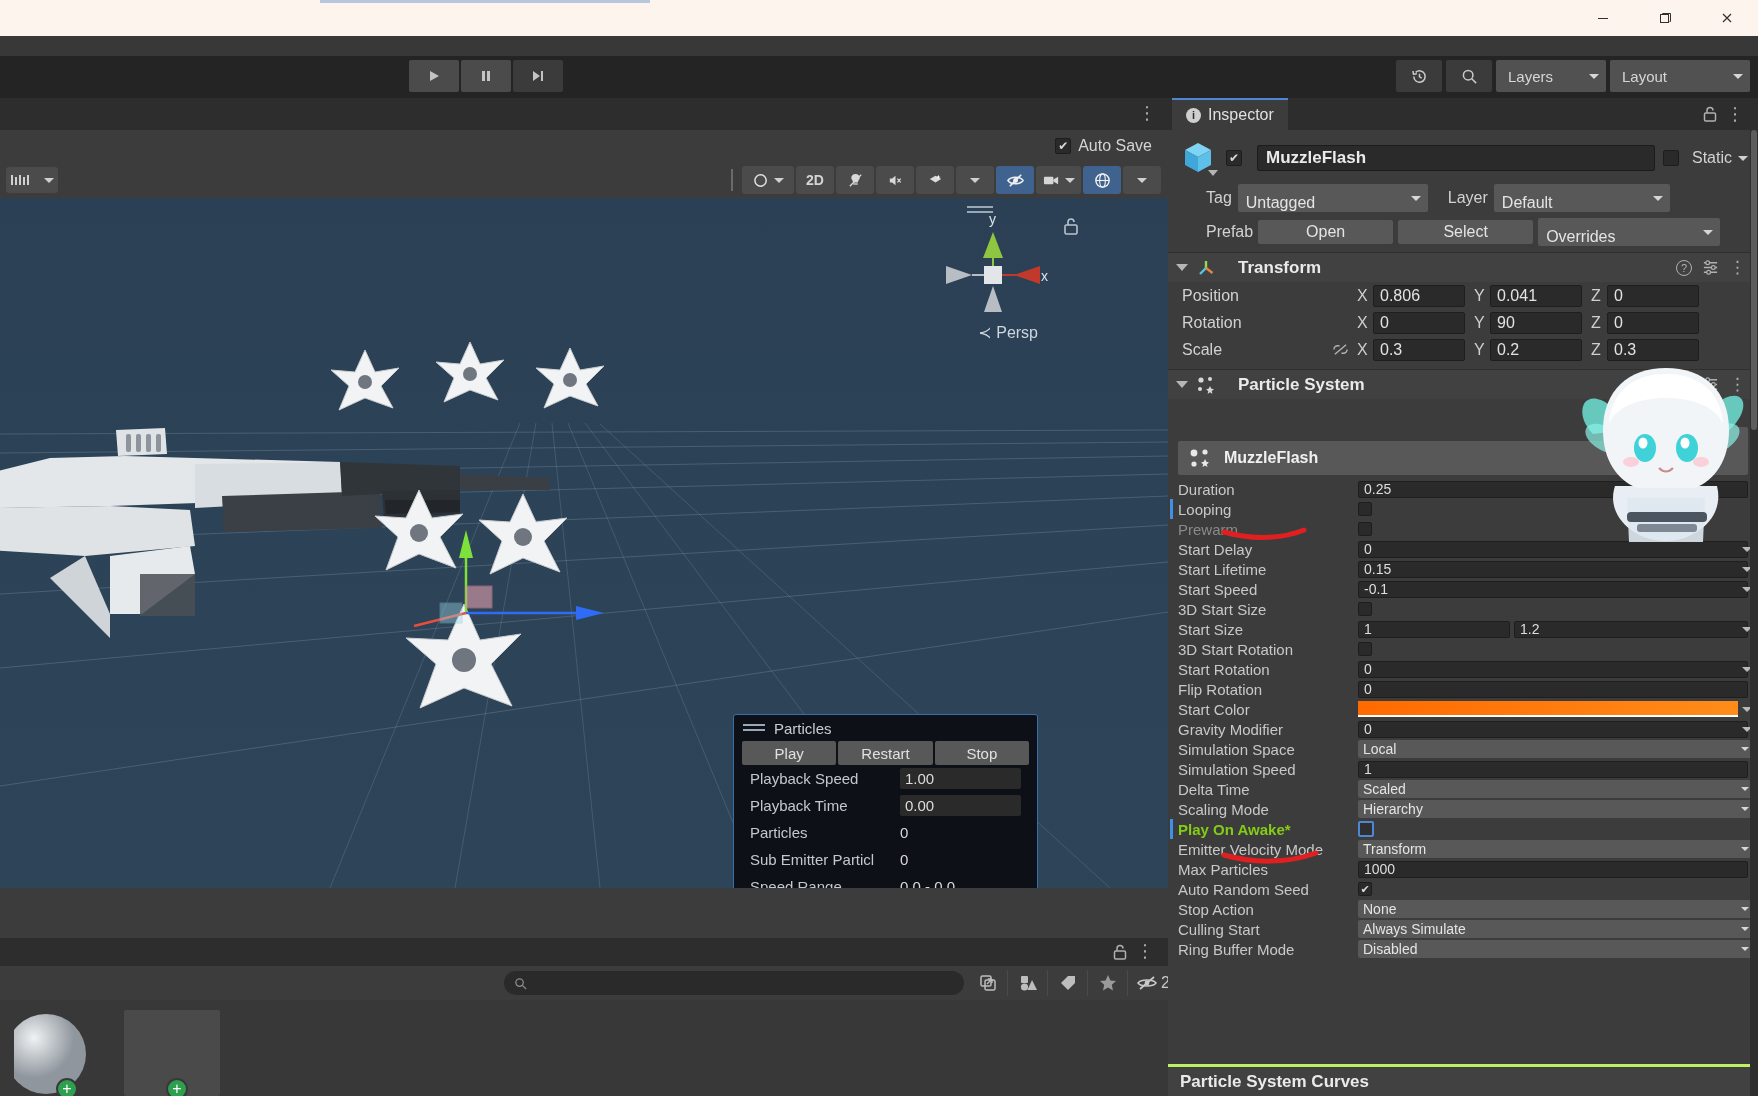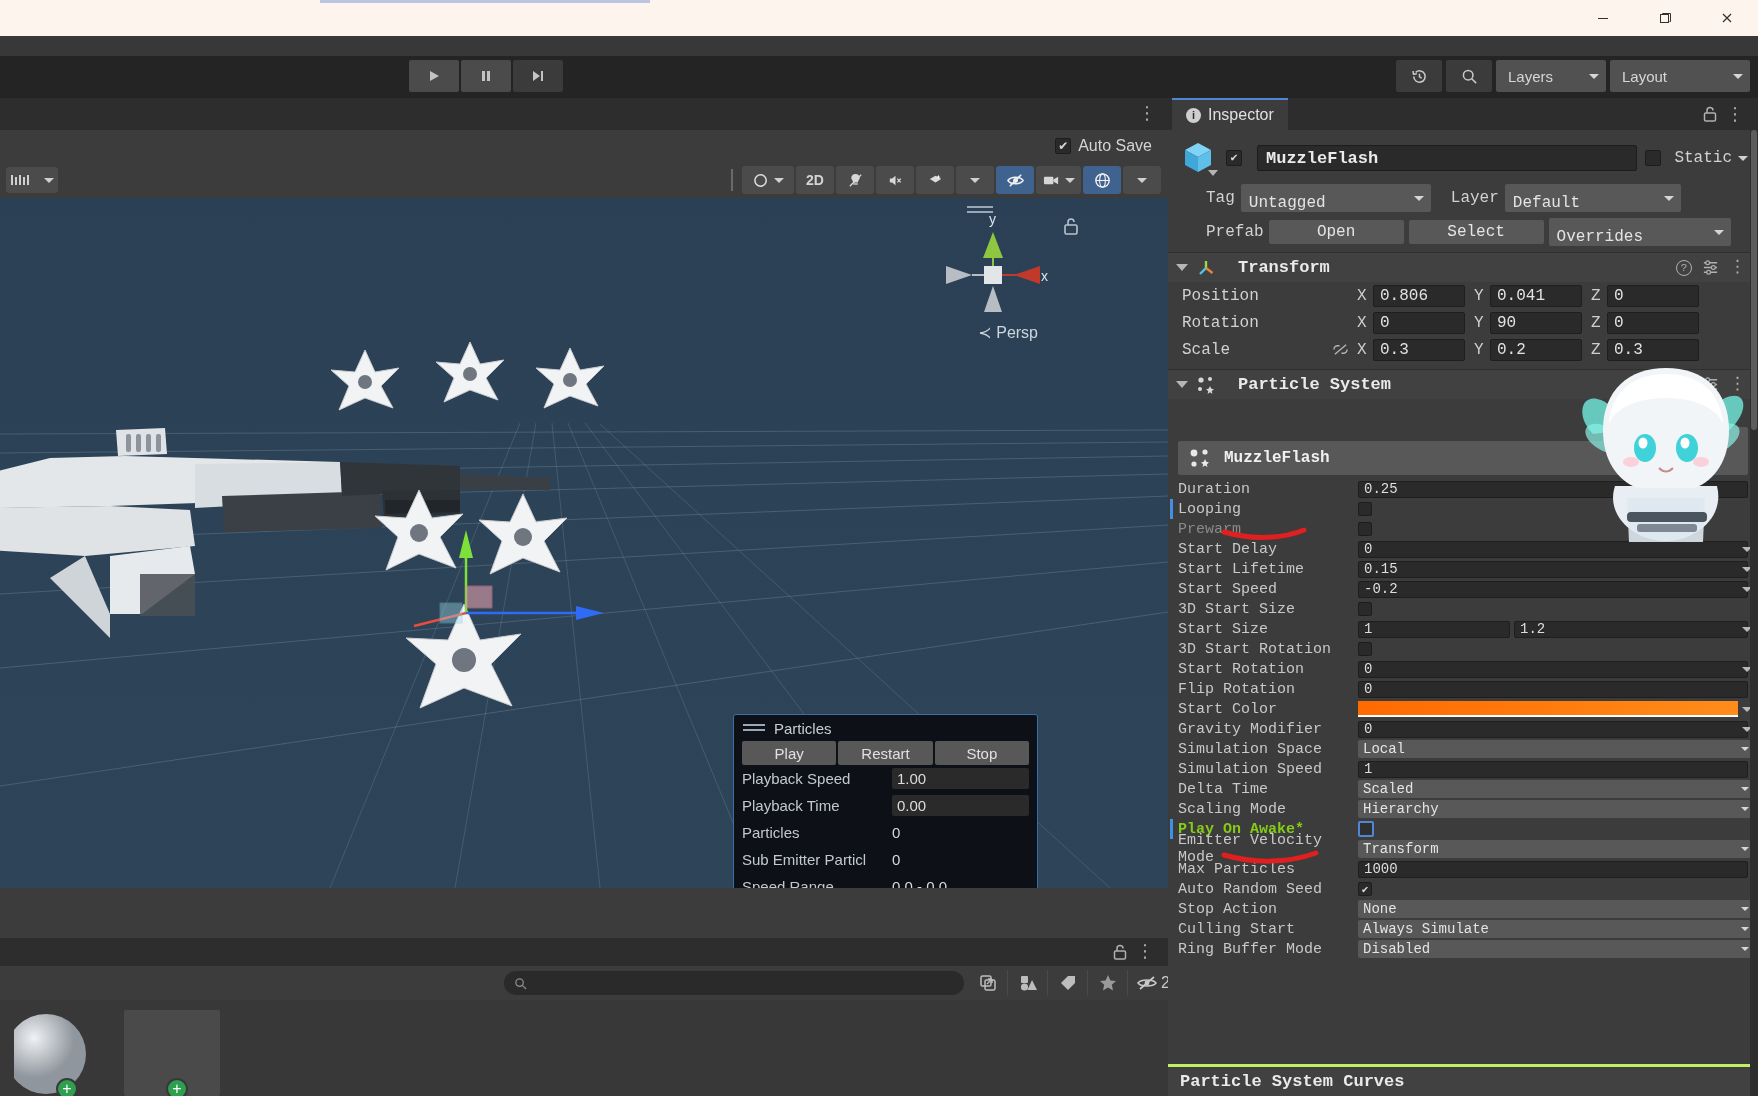--- a/index.html
+++ b/index.html
@@ -147,21 +147,21 @@
     color: #c8cdd3; font-size: 15px; gap: 9px;
   }
   .po-grip { width: 22px; height: 8px; }
   .po-grip div { height: 2px; background: #9aa7b4; margin-bottom: 3px; }
   .po-btnrow { display: flex; padding: 0 8px; gap: 2px; }
   .po-btn {
     flex: 1; height: 24px; background: #585858; border-radius: 2px;
     color: #e0e0e0; font-size: 15px; display: flex; align-items: center;
     justify-content: center;
   }
-  .po-row { display: flex; align-items: center; height: 27px; padding: 0 8px; }
+  .po-row { display: flex; align-items: center; height: 27px; padding: 0 16px; }
   .po-label { color: #c3c8ce; font-size: 15px; width: 150px;
     white-space: nowrap; overflow: hidden; }
   .po-field {
     flex: 1; height: 21px; background: #2a2a2a; border-radius: 2px;
     color: #dcdcdc; font-size: 15px; display: flex; align-items: center;
     padding-left: 5px;
   }
   .po-val { color: #d9d9d9; font-size: 15px; }
 
   
@@ -224,21 +224,21 @@
   .insp-tab .info-dot {
     width: 15px; height: 15px; border-radius: 50%; background: #cfcfcf;
     color: #2d2d2d; font-size: 11px; font-weight: bold;
     display: flex; align-items: center; justify-content: center;
   }
   .insp-tabbar .lock { position: absolute; right: 40px; top: 7px; }
   .insp-tabbar .kebab { position: absolute; right: 14px; top: 5px; color: #b0b0b0; font-size: 18px; }
 
   .insp-body {
     position: absolute; left: 0; top: 32px; width: 590px; height: 966px;
-    background: #3c3c3c; overflow: hidden; font-family: Liberation Mono, monospace;
+    background: #3c3c3c; overflow: hidden;
   }
   .insp-scrollbar {
     position: absolute; right: 0; top: 32px; width: 8px; height: 966px;
     background: #2e2e2e;
   }
   .insp-scrollbar .thumb {
     position: absolute; left: 1px; top: 0; width: 6px; height: 300px;
     background: #5d5d5d; border-radius: 3px;
   }
 
@@ -925,21 +925,21 @@
               <span class="ps-field">0</span>
               <span class="ps-ddarrow"></span>
             </div>
             <div class="ps-row">
               <span class="ps-label">Start Lifetime</span>
               <span class="ps-field">0.15</span>
               <span class="ps-ddarrow"></span>
             </div>
             <div class="ps-row">
               <span class="ps-label">Start Speed</span>
-              <span class="ps-field">-0.2</span>
+              <span class="ps-field">-0.1</span>
               <span class="ps-ddarrow"></span>
             </div>
             <div class="ps-row">
               <span class="ps-label">3D Start Size</span>
               <span class="ps-chk"></span>
             </div>
             <div class="ps-row">
               <span class="ps-label">Start Size</span>
               <span class="ps-field split" style="flex: 0 0 152px;">1</span>
               <span class="ps-field">1.2</span>

